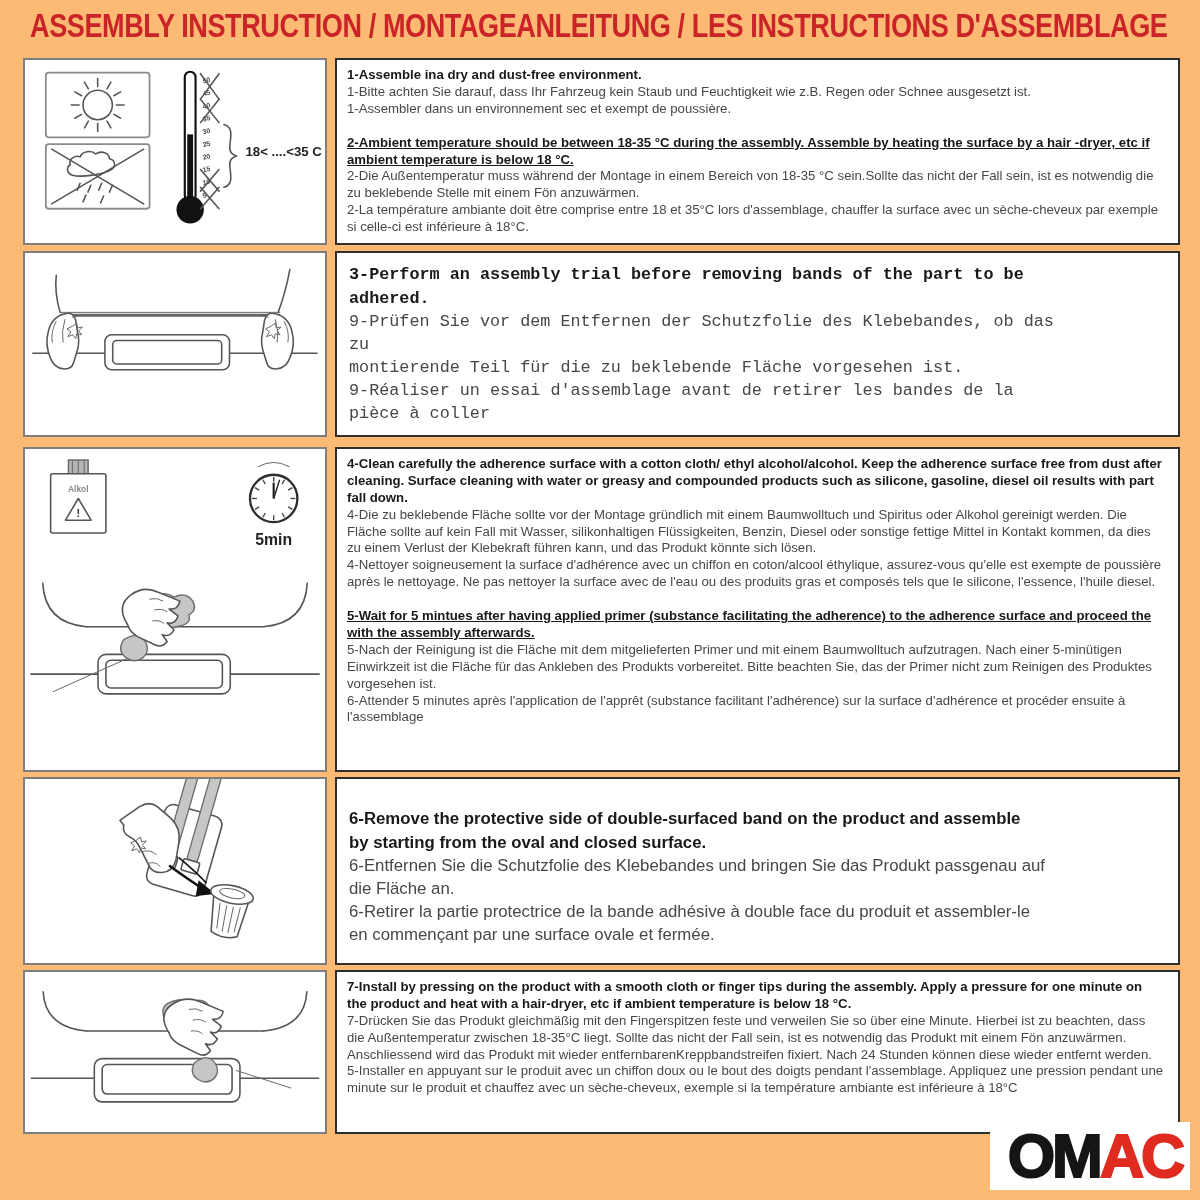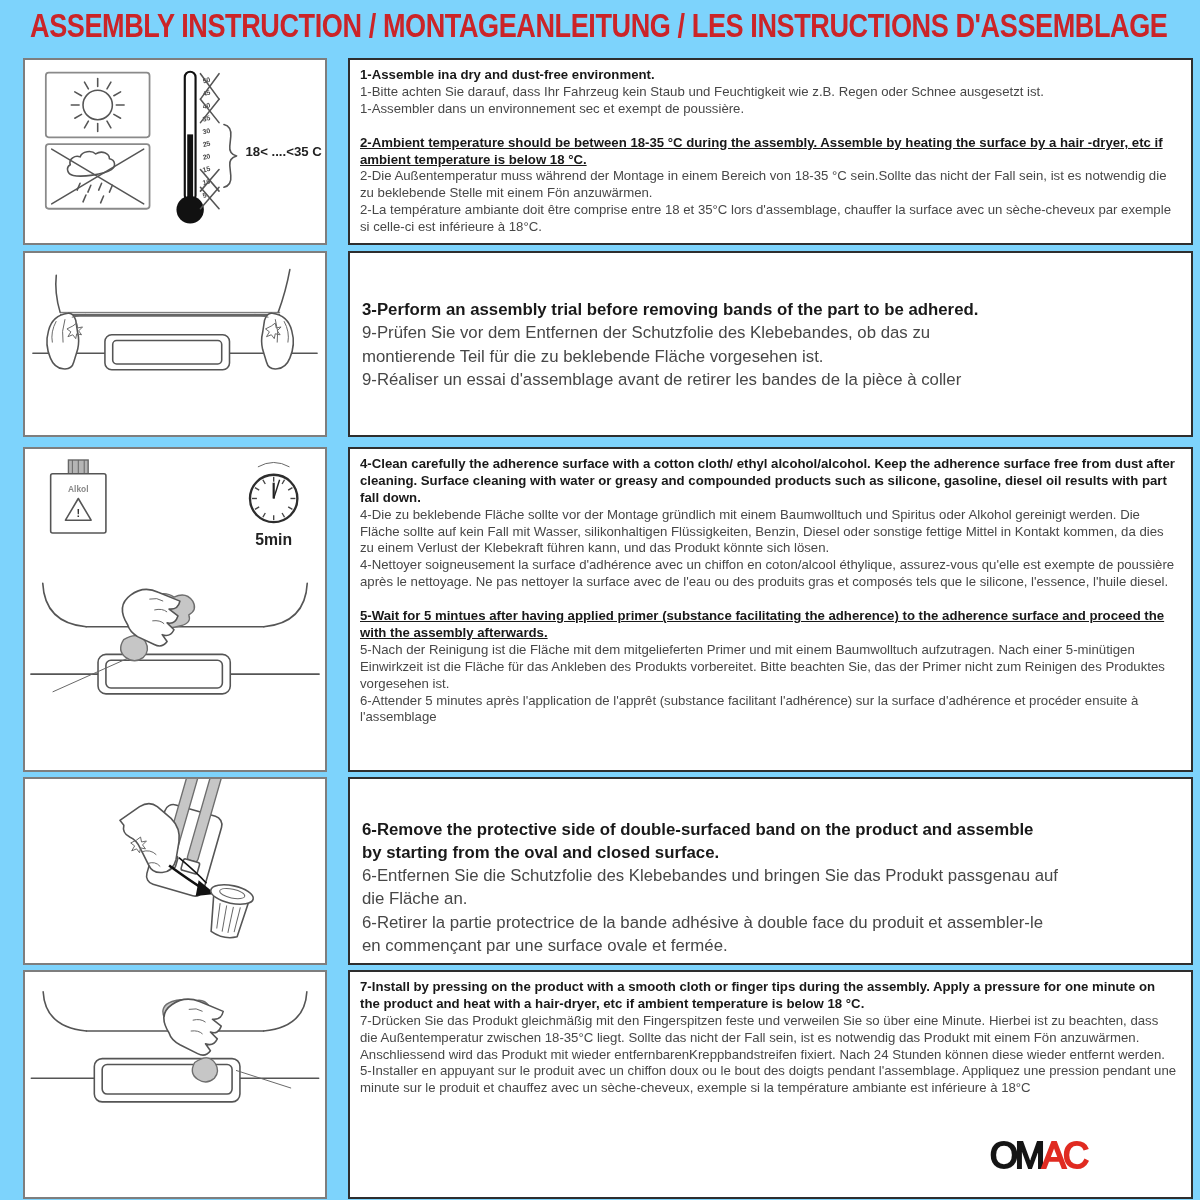--- a/index.html
+++ b/index.html
@@ -1,59 +1,59 @@
 <!DOCTYPE html>
 <html><head>
 <meta charset="utf-8">
 <style>
   * { margin:0; padding:0; box-sizing:border-box; }
   html,body { width:1200px; height:1200px; background:#fff; font-family:"Liberation Sans", sans-serif; }
-  #page { position:relative; width:1200px; height:1200px; background:#7dd3fc; overflow:hidden; }
+  #page { position:relative; width:1200px; height:1200px; background:#fdba74; overflow:hidden; }
 
   .doc-title {
     position:absolute; left:30px; top:8px; white-space:nowrap;
     font-size:33px; font-weight:bold; letter-spacing:-0.5px; color:#cb2428;
     transform:scaleX(0.82); transform-origin:left center; line-height:36px;
   }
 
   .row { position:absolute; left:0; width:1200px; }
   .illus-box {
     position:absolute; left:23px; width:304px; height:100%;
     border:2px solid #7e7e7e; background:#fff;
   }
   .text-box {
     position:absolute; left:335px; width:845px; height:100%;
     border:2px solid #2e2e2e; background:#fff;
-    padding:7px 14px 6px 10px; overflow:hidden;margin-left:13px;
+    padding:7px 14px 6px 10px; overflow:hidden;
   }
   .text-box p { color:#474747; font-size:13.2px; line-height:1.28; }
   .text-box p.b { color:#191919; font-weight:bold; }
   .text-box p.gap { margin-top:17px;text-decoration:underline; }
 
   .text-box.large { display:flex; flex-direction:column; justify-content:center; padding-left:12px; }
   .text-box.large p { font-size:16.8px; line-height:1.38; max-width:720px; white-space:pre-line; }
-  .text-box.large.toppad { justify-content:flex-end; padding-top:18px; }
+  .text-box.large.toppad { justify-content:center; padding-top:18px; }
 
   #row1 { top:58px;  height:187px; }
-  #row2 { top:251px; height:186px; }
+  #row2 { top:251px; height:186px;font-family:Liberation Mono, monospace; }
   #row3 { top:447px; height:325px; }
   #row4 { top:777px; height:188px; }
-  #row5 { top:970px; height:229px; }
+  #row5 { top:970px; height:164px; }
 
   svg { display:block; }
   .ln  { fill:none; stroke:#555; stroke-width:1.6; stroke-linecap:round; stroke-linejoin:round; }
   .lng { fill:none; stroke:#8a8a8a; stroke-width:1.8; }
   .fillw { fill:#fff; stroke:#555; stroke-width:1.6; stroke-linejoin:round; }
   .cloth { fill:#c6c6c6; stroke:#6e6e6e; stroke-width:1.4; stroke-linejoin:round; }
   .thin { fill:none; stroke:#666; stroke-width:1; }
 
   .brand {
     position:absolute; left:990px; top:1122px; width:200px; height:68px;
-    background:#fff; display:flex; align-items:center; 
-    font-weight:normal; font-size:36px; letter-spacing:-3px;
+    background:#fff; display:flex; align-items:center; justify-content:flex-end;
+    font-weight:bold; font-size:61px; letter-spacing:-3px;
     line-height:60px; padding-right:8px;
   }
   .brand .bk { color:#151515; -webkit-text-stroke:2px #151515; }
   .brand .rd { color:#e02b21; -webkit-text-stroke:2px #e02b21; }
 </style>
 </head>
 <body>
 
 <div id="page">
 

